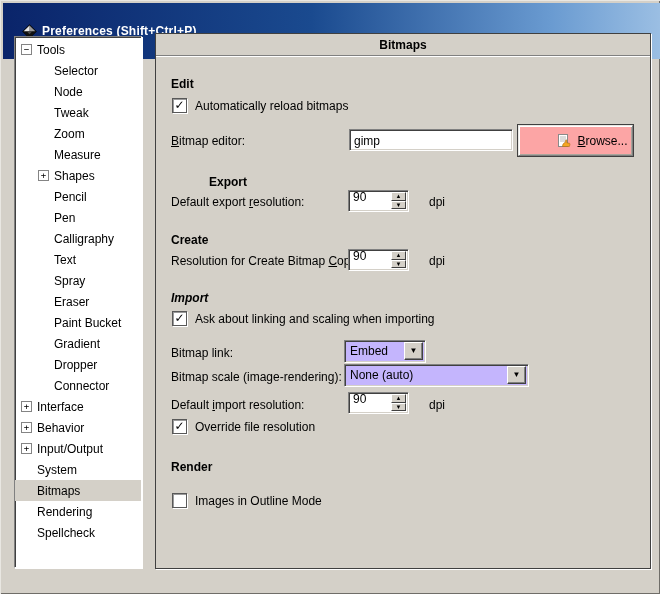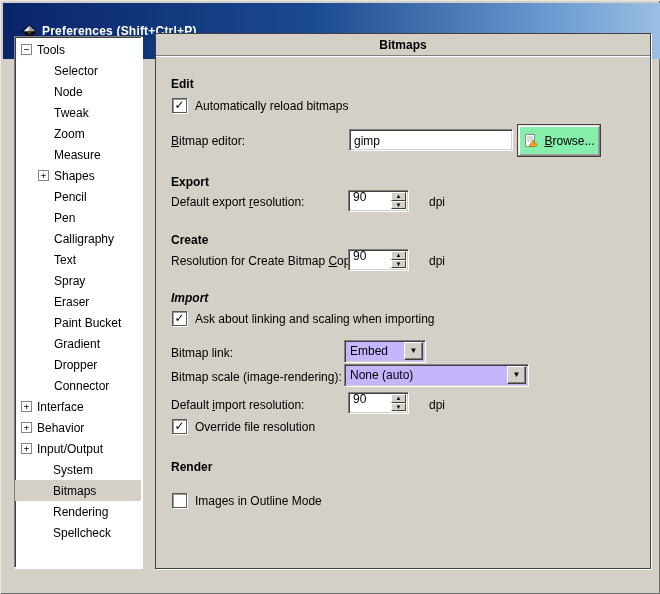--- a/index.html
+++ b/index.html
@@ -34,21 +34,21 @@
   .tree-row{height:21px;display:flex;align-items:center;white-space:nowrap;cursor:default;}
   .tree-row.selected{background:#d4d0c8;}
   .expander{
     flex:0 0 auto;width:9px;height:9px;background:#fff;border:1px solid #848484;
     display:flex;align-items:center;justify-content:center;
     font-size:9px;line-height:7px;font-family:"DejaVu Sans Mono",monospace;
     box-sizing:content-box;margin-right:5px;
   }
   .exp-d0{margin-left:6px;}
   .exp-d1{margin-left:23px;}
-  .lbl-d0{padding-left:22px;margin-left:16px;}
+  .lbl-d0{padding-left:22px;}
   .lbl-d1{padding-left:39px;}
   .tree-label{color:#000;}
   
   .panel{
     position:absolute;left:155px;top:33px;width:494px;height:534px;background:#d4d0c8;
     border:1px solid #404040;box-shadow:1px 1px 0 #fff;box-sizing:content-box;
   }
   .panel-header{
     position:absolute;left:0;top:0;width:100%;height:21px;
     display:flex;align-items:center;justify-content:center;
@@ -86,24 +86,24 @@
     box-shadow:inset 1px 1px 0 #808080, inset 2px 2px 0 #404040, inset -1px -1px 0 #d4d0c8, 1px 1px 0 #fff;
     display:flex;align-items:stretch;box-sizing:border-box;
   }
   .combo-value{flex:1;padding:4px 0 0 6px;white-space:nowrap;overflow:hidden;}
   .combo-btn{
     flex:0 0 17px;margin:2px;background:#d4d0c8;border:1px solid;border-color:#fff #404040 #404040 #fff;
     box-shadow:inset -1px -1px 0 #808080;
     display:flex;align-items:center;justify-content:center;font-size:8px;line-height:8px;color:#000;
   }
   .browse-btn{
-    position:absolute;left:362px;top:91px;width:80px;height:29px;background:#86efac;
+    position:absolute;left:362px;top:91px;width:80px;height:29px;background:#fca5a5;
     outline:1px solid #404040;border:1px solid;border-color:#e9e7e2 #808080 #808080 #e9e7e2;
     box-shadow:inset 1px 1px 0 #fff, inset -1px -1px 0 #a9a59c;
-    display:flex;align-items:center;justify-content:center;gap:5px;cursor:default;font-size:12px;
+    display:flex;align-items:center;justify-content:center;gap:5px;cursor:default;font-size:12px;padding-left:33px;
   }
   u{text-decoration:underline;}
 </style>
 </head>
 <body>
 
 <div class="window">
 
   <div class="titlebar">
     <svg class="app-icon" viewBox="0 0 16 16">
@@ -217,21 +217,21 @@
       <svg width="16" height="16" viewBox="0 0 16 16">
         <rect x="2.5" y="1.5" width="9" height="12" fill="#fff" stroke="#8a8a8a"></rect>
         <line x1="4" y1="4" x2="10" y2="4" stroke="#b8b8b8"></line>
         <line x1="4" y1="6" x2="10" y2="6" stroke="#b8b8b8"></line>
         <line x1="4" y1="8" x2="9" y2="8" stroke="#b8b8b8"></line>
         <path d="M6.5,13.5 C6.5,11 8,9.8 9.2,9.6 L9.6,7.4 C9.7,6.6 10.9,6.7 10.9,7.5 L10.9,9.8 L13.4,10.3 C14.2,10.6 14.1,11.6 13.3,13.5 Z" fill="#f5a623" stroke="#a96a10" stroke-width="0.6"></path>
       </svg>
       <span><u>B</u><span>rowse...</span></span>
     </div>
 
-    <div class="heading" style="top:141px;">Export</div>
+    <div class="heading" style="top:141px;margin-left:38px;">Export</div>
     <div class="flabel" style="top:161px;"><span>Default export </span><u>r</u><span>esolution:</span></div>
     <div class="spin" style="top:156px;">
       <span class="spin-value">90</span>
       <span class="spin-btns">
         <span class="spin-btn">
             <span>▲</span>
           </span>
         <span class="spin-btn">
             <span>▼</span>
           </span>

